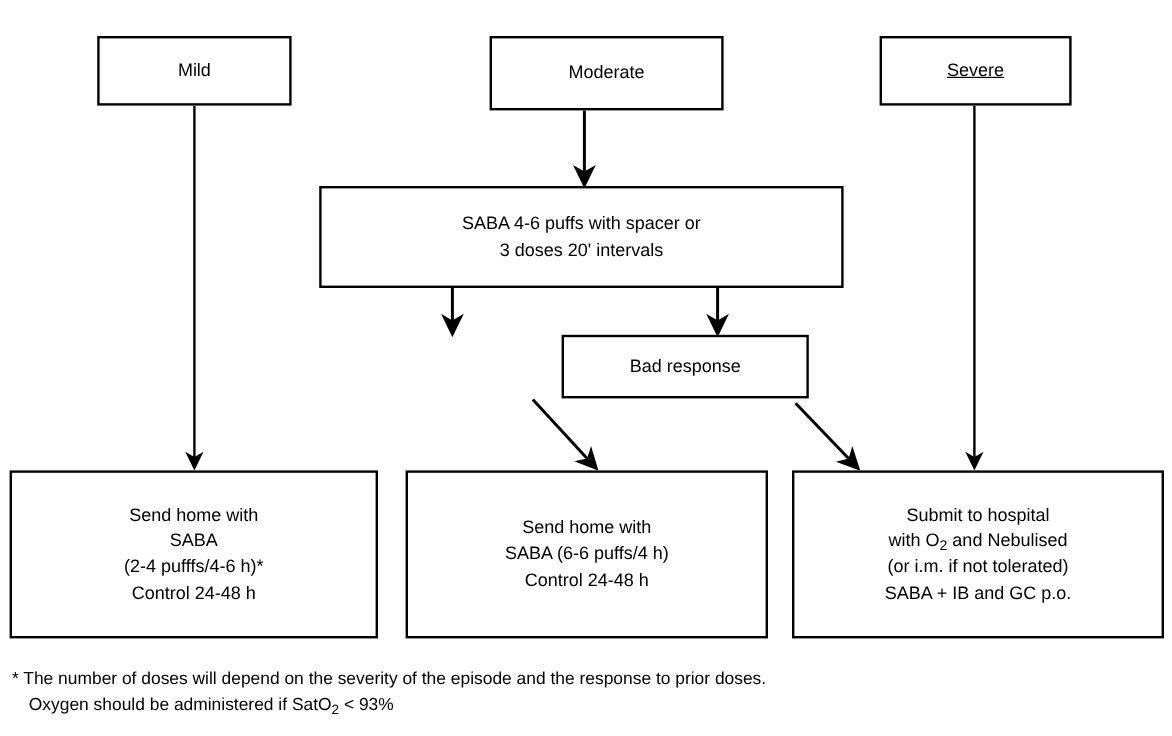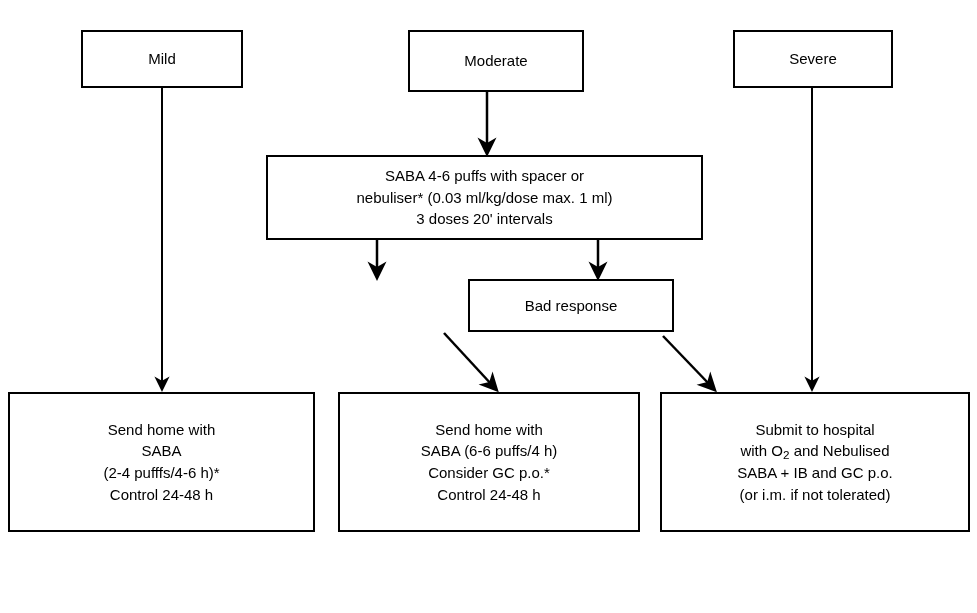--- a/index.html
+++ b/index.html
@@ -36,22 +36,22 @@
     display: block;
     width: 100%;
   }
   .node .ln {
     display: block;
     white-space: nowrap;
   }
 
   
   #node-mild      { left: 81px;  top: 30px;  width: 162px; height: 58px; }
-  #node-moderate  { left: 408px; top: 30px;  width: 176px; height: 62px; }
-  #node-severe    { left: 733px; top: 30px;  width: 160px; height: 58px; }
+  #node-moderate  { left: 408px; top: 30px;  width: 195px; height: 62px; }
+  #node-severe    { left: 733px; top: 30px;  width: 160px; height: 58px; text-decoration: underline; }
 
   
   #node-saba      { left: 266px; top: 155px; width: 437px; height: 85px; }
 
   
   #node-good      { left: 267px; top: 279px; width: 205px; height: 53px; }
   #node-bad       { left: 468px; top: 279px; width: 206px; height: 53px; }
 
   
   #node-out-mild     { left: 8px;   top: 392px; width: 307px; height: 140px; }
@@ -128,21 +128,20 @@
     <span class="lines">Moderate</span>
   </div>
 
   <div class="node" id="node-severe">
     <span class="lines">Severe</span>
   </div>
 
   <div class="node" id="node-saba">
     <span class="lines">
       <span class="ln">SABA 4-6 puffs with spacer or</span>
-      <span class="ln">nebuliser* (0.03 ml/kg/dose max. 1 ml)</span>
       <span class="ln">3 doses 20' intervals</span>
     </span>
   </div>
 
 
   <div class="node" id="node-bad">
     <span class="lines">Bad response</span>
   </div>
 
   <div class="node" id="node-out-mild">
@@ -151,28 +150,31 @@
       <span class="ln">SABA</span>
       <span class="ln">(2-4 pufffs/4-6 h)*</span>
       <span class="ln">Control 24-48 h</span>
     </span>
   </div>
 
   <div class="node" id="node-out-good">
     <span class="lines">
       <span class="ln">Send home with</span>
       <span class="ln">SABA (6-6 puffs/4 h)</span>
-      <span class="ln">Consider GC p.o.*</span>
       <span class="ln">Control 24-48 h</span>
     </span>
   </div>
 
   <div class="node" id="node-out-severe">
     <span class="lines">
       <span class="ln">Submit to hospital</span>
       <span class="ln"><span>with O</span><sub>2</sub><span> and Nebulised</span></span>
+      <span class="ln">(or i.m. if not tolerated)</span>
       <span class="ln">SABA + IB and GC p.o.</span>
-      <span class="ln">(or i.m. if not tolerated)</span>
     </span>
   </div>
 
+  <div id="footnote">
+    <span class="fn-line">* The number of doses will depend on the severity of the episode and the response to prior doses.</span>
+    <span class="fn-line indent"><span>Oxygen should be administered if SatO</span><sub>2</sub><span> &lt; 93%</span></span>
+  </div>
 
 </div>
 
 </body></html>

